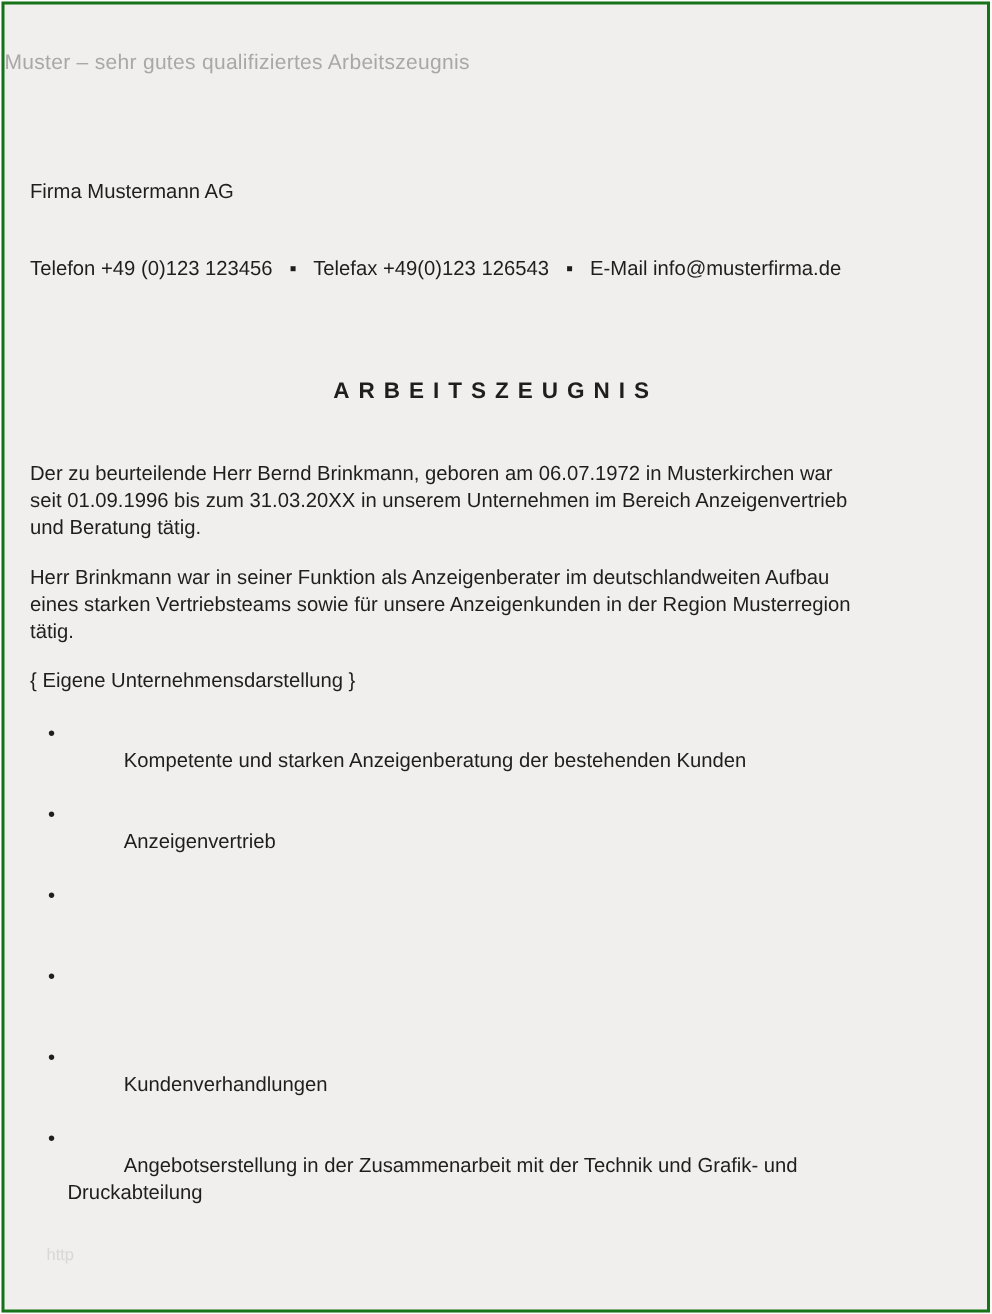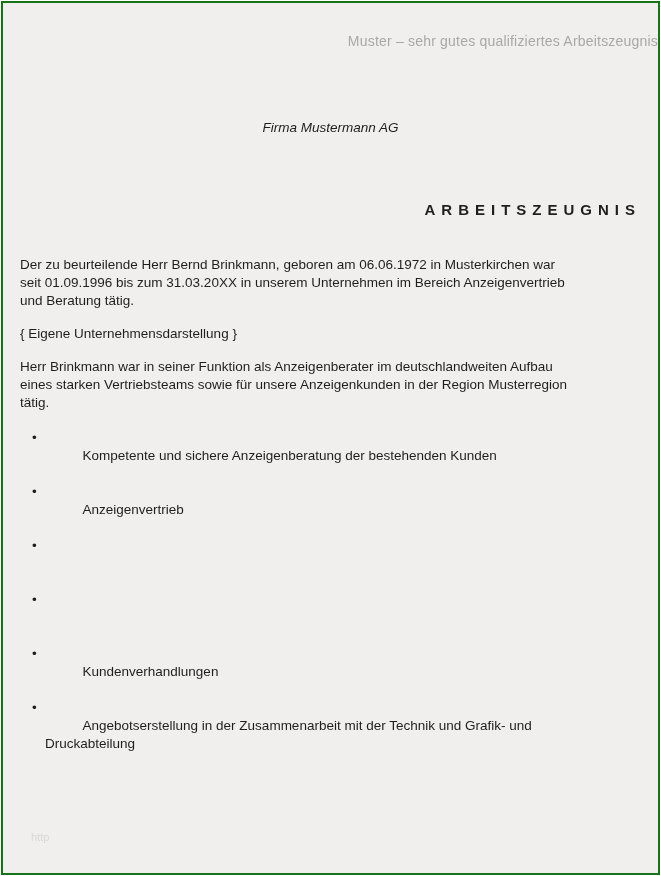--- a/index.html
+++ b/index.html
@@ -19,42 +19,41 @@
     margin: 1px;
     width: 659px;
     height: 874px;
     border: 2px solid #177317;
     background: #f0efee;
     overflow: hidden;
     position: relative;
   }
   .titlebar {
     padding-top: 30px;
-    text-align: right;
+    text-align: left;
     font-size: 14px;
     color: #a8a8a8;
     letter-spacing: 0.2px;
   }
   .doc {
     position: relative;
     padding: 0 17px;
     font-size: 13.5px;
     line-height: 18px;
     z-index: 1;
   }
   .company {
     margin-top: 36px;
-    text-align: center;
+    text-align: left;
     line-height: 17px;
     white-space: pre-wrap;
-    font-style: italic;
   }
   .doc-title {
     margin-top: 31px;
-    text-align: right;
+    text-align: center;
     font-size: 15px;
     font-weight: bold;
     letter-spacing: 6px;
   }
   .para {
     margin: 0;
     white-space: pre-wrap;
   }
   .gap37 { margin-top: 37px; }
   .gap15 { margin-top: 15px; }
@@ -88,39 +87,40 @@
 <div class="frame" style="border-color: rgb(23, 115, 23); background: rgb(240, 239, 238);">
 
   <div class="titlebar">Muster – sehr gutes qualifiziertes Arbeitszeugnis</div>
 
   <span class="watermark">http</span>
 
   <div class="doc">
 
     <div class="company">
       <div>Firma Mustermann AG</div>
+      <div>Telefon +49 (0)123 123456   ▪   Telefax +49(0)123 126543   ▪   E-Mail info@musterfirma.de</div>
     </div>
 
     <div class="doc-title">ARBEITSZEUGNIS</div>
 
-    <p class="para gap37">Der zu beurteilende Herr Bernd Brinkmann, geboren am 06.06.1972 in Musterkirchen war
+    <p class="para gap37">Der zu beurteilende Herr Bernd Brinkmann, geboren am 06.07.1972 in Musterkirchen war
 seit 01.09.1996 bis zum 31.03.20XX in unserem Unternehmen im Bereich Anzeigenvertrieb
 und Beratung tätig.</p>
-
-    <p class="para gap15">{ Eigene Unternehmensdarstellung }</p>
 
     <p class="para gap15">Herr Brinkmann war in seiner Funktion als Anzeigenberater im deutschlandweiten Aufbau
 eines starken Vertriebsteams sowie für unsere Anzeigenkunden in der Region Musterregion
 tätig.</p>
 
+    <p class="para gap15">{ Eigene Unternehmensdarstellung }</p>
+
 
     <ul class="tasks">
 
         <li>
-          <span class="dot">•</span><span>Kompetente und sichere Anzeigenberatung der bestehenden Kunden</span>
+          <span class="dot">•</span><span>Kompetente und starken Anzeigenberatung der bestehenden Kunden</span>
         </li>
 
         <li>
           <span class="dot">•</span><span>Anzeigenvertrieb</span>
         </li>
 
         <li>
           <span class="dot">•</span>
         </li>
 

